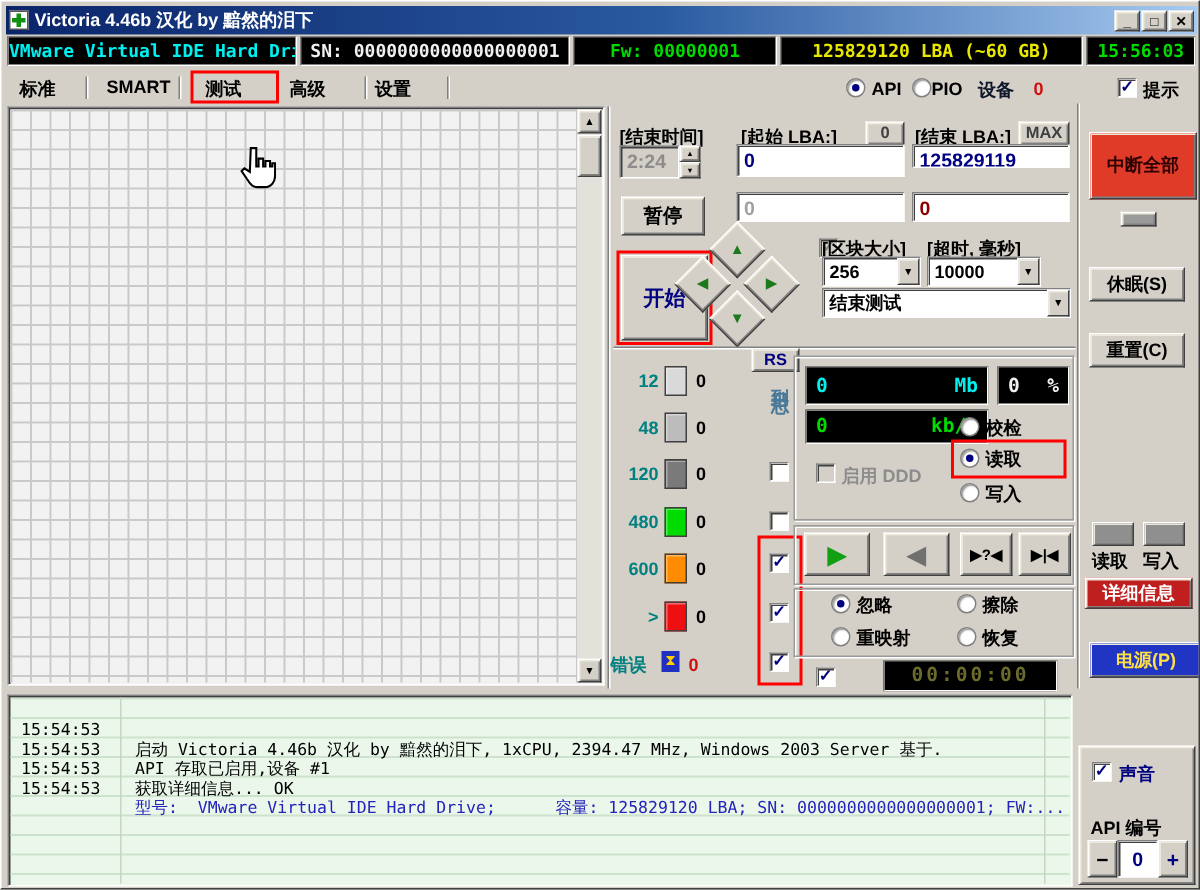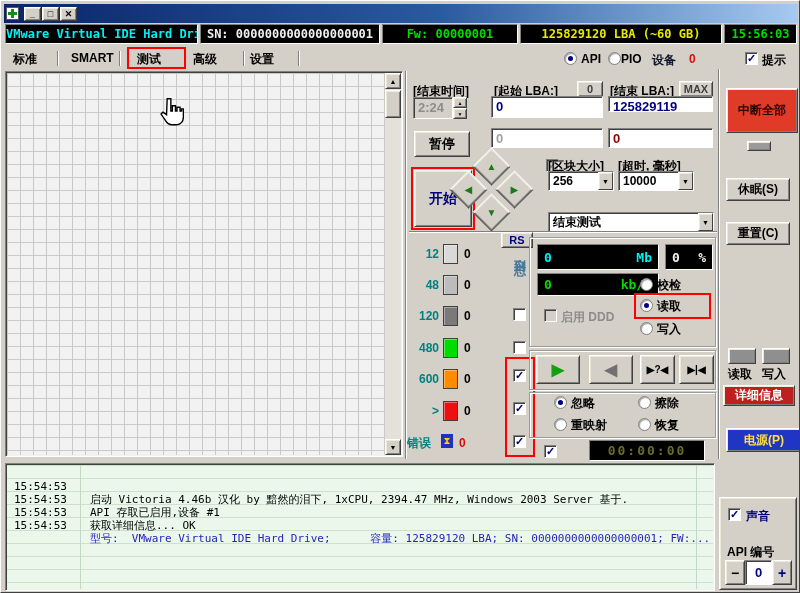--- a/index.html
+++ b/index.html
@@ -71,20 +71,21 @@
 </head>
 <body>
 
 <div class="win">
 
   <div class="abs" style="left:3px;top:3px;width:794px;height:19px;background:linear-gradient(90deg,#0a246a,#2a5aa0 55%,#a6caf0);display:flex;align-items:center;padding:0 2px;">
     <span class="abs" style="position:relative;width:13px;height:13px;background:#fff;border:1px solid #555;margin-right:4px;flex:none;">
       <span class="abs" style="left:4px;top:1px;width:3px;height:9px;background:#109010;"></span>
       <span class="abs" style="left:1px;top:4px;width:9px;height:3px;background:#109010;"></span>
     </span>
+    <span class="b" style="color:#fff;flex:1;white-space:nowrap;overflow:hidden;">Victoria 4.46b 汉化 by 黯然的泪下</span>
     <span class="btn wbtn">_</span>
     <span class="btn wbtn">□</span>
     <span class="btn wbtn">✕</span>
   </div>
 
   <div class="seg" style="left:4px;width:193px;color:#00f0f0;">VMware Virtual IDE Hard Drive</div>
   <div class="seg" style="left:199px;width:180px;color:#f0f0f0;">SN: 0000000000000000001</div>
   <div class="seg" style="left:381px;width:136px;color:#00dc00;">Fw: 00000001</div>
   <div class="seg" style="left:519px;width:202px;color:#e8e800;">125829120 LBA (~60 GB)</div>
   <div class="seg" style="left:723px;width:73px;color:#00dc00;">15:56:03</div>
@@ -168,21 +169,21 @@
   <div class="lbl" style="left:547px;top:157px;">[区块大小]</div>
   <div class="abs combo" style="left:547px;top:170px;width:66px;height:20px;">
     <span class="ctext">256</span>
       <span class="caret">▼</span>
   </div>
   <div class="lbl" style="left:617px;top:157px;">[超时, 毫秒]</div>
   <div class="abs combo" style="left:617px;top:170px;width:76px;height:20px;">
     <span class="ctext">10000</span>
       <span class="caret">▼</span>
   </div>
-  <div class="abs combo" style="left:547px;top:211px;width:166px;height:20px;justify-content:center;">
+  <div class="abs combo" style="left:547px;top:191px;width:166px;height:20px;justify-content:center;">
     <span class="ctext">结束测试</span>
       <span class="caret">▼</span>
   </div>
 
   <div class="abs hline" style="left:408px;top:230px;width:308px;"></div>
 
   <div class="speedlbl" style="left:404px;top:246px;">12</div>
   <div class="block" style="left: 442px; top: 243px; background-color: rgb(217, 217, 217);"></div>
   <div class="cnt" style="left:463px;top:246px;">0</div>
 

